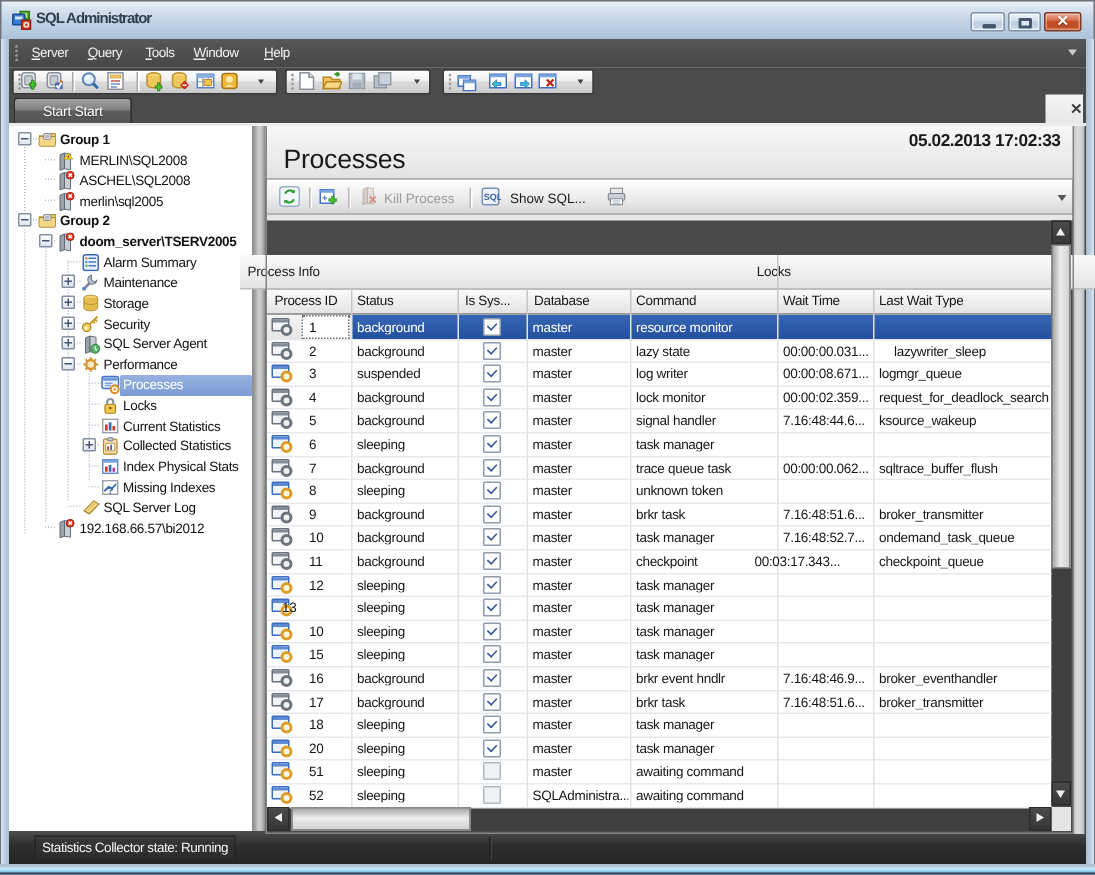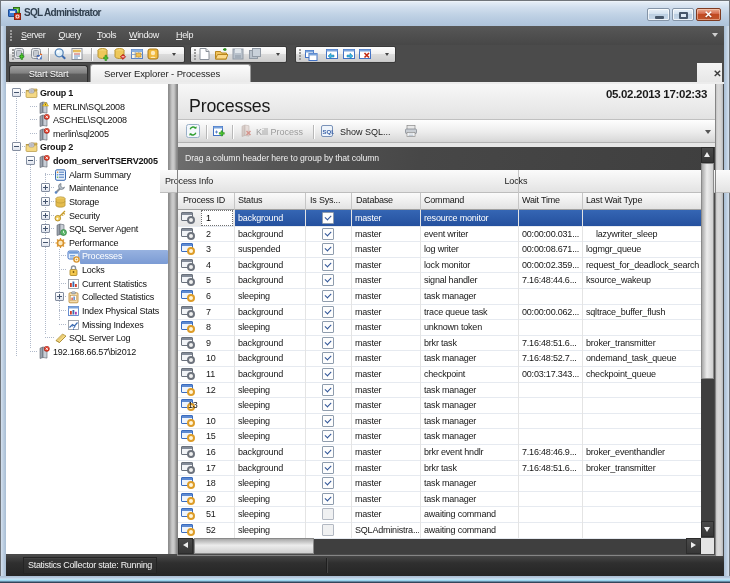--- a/index.html
+++ b/index.html
@@ -209,21 +209,20 @@
     </svg>
 <svg class="ab" style="left:358px;top:47px" width="14" height="14" viewBox="0 0 14 14">
       <rect x="1.5" y="2.5" width="11" height="9" fill="#fff" stroke="#4272c4"></rect>
       <rect x="1.5" y="2.5" width="11" height="2" fill="#7aa4dc"></rect>
       <path d="M6.5 6l4.5 4.5m0-4.5L6.5 10.5" stroke="#c22a12" stroke-width="1.6"></path>
     </svg>
 <div class="arr" style="left:385px;top:53px;border-left:2.5px solid transparent;border-right:2.5px solid transparent;border-top:3.5px solid #444"></div>
 <div class="ab tabrow"></div>
 <div class="ab" style="left:697px;top:63px;width:25px;height:19px;background:linear-gradient(180deg,#f4f4f4,#e7e7e7)"></div>
 <div class="tab1">Start Start</div>
-<div class="tab2">Server Explorer - Processes</div>
 <div class="ab tabx">✕</div>
 <div class="ab understrip"></div>
 <div class="ab main"></div>
 <div class="ab" style="left:716px;top:84px;width:7px;height:472px;background:linear-gradient(90deg,#c4c4c4 0,#dadada 2px,#d2d2d2 5px,#b2b6bc 7px)"></div>
 <div class="ab tree"></div>
 <div class="ab split"></div>
 <div class="tline" style="left:16px;top:98px;height:49px"></div>
 <div class="tline" style="left:16px;top:153px;height:203px"></div>
 <div class="tline" style="left:30px;top:159px;height:189px"></div>
 <div class="tline" style="left:45px;top:173px;height:161px"></div>
@@ -456,21 +455,20 @@
       <text x="2.5" y="9.5" font-size="6" font-weight="bold" fill="#3a62a8">SQL</text>
     </svg>
 <div class="ptxt" style="left:340px;top:127px;color:#1c1c1c">Show SQL...</div>
 <svg class="ab" style="left:404px;top:124px" width="14" height="14" viewBox="0 0 14 14">
       <rect x="3" y="1.5" width="8" height="4" fill="#e8e8e8" stroke="#8a8a8a" stroke-width=".7"></rect>
       <rect x="1.5" y="5" width="11" height="4.5" rx="1" fill="#c9ced4" stroke="#7a8088" stroke-width=".7"></rect>
       <rect x="3" y="8.5" width="8" height="4" fill="#fff" stroke="#8a8a8a" stroke-width=".7"></rect>
       <path d="M4.5 10h5M4.5 11.5h5" stroke="#9ab" stroke-width=".6"></path>
     </svg>
 <div class="arr" style="left:705px;top:130px;border-left:3px solid transparent;border-right:3px solid transparent;border-top:4px solid #555"></div>
-<div class="ab dragband">Drag a column header here to group by that column</div>
 <div class="ghdr" style="left:160px;top:170px;width:577px;height:23px;line-height:23px">
       <span style="position:absolute;left:5px">Process Info</span>
       <span style="position:absolute;left:344.5px">Locks</span>
     </div>
 <div class="vline" style="left:517.5px;top:170px;height:23px"></div>
 <div class="ghdr" style="left:178px;top:193px;width:523px;height:17px;line-height:17px;border-bottom:1px solid #a0a0a0"></div>
 <div class="cell" style="left:183px;top:195px;width:48px">Process ID</div>
 <div class="cell" style="left:238px;top:195px;width:64px">Status</div>
 <div class="cell" style="left:310px;top:195px;width:38px">Is Sys...</div>
 <div class="cell" style="left:356px;top:195px;width:60px">Database</div>
@@ -495,21 +493,21 @@
 <div class="cb on" style="left:322px;top:212px"></div>
 <div class="cell" style="left:355px;top:213px;width:64px;color:#fff">master</div>
 <div class="cell" style="left:424px;top:213px;width:92px;color:#fff">resource monitor</div>
 <div class="rowline" style="left:178px;top:241px;width:523px"></div>
 <div class="ricw" style="left:181px;top:228px"></div>
 <div class="ricg" style="left:187px;top:232px"></div>
 <div class="cell" style="left:206px;top:229px">2</div>
 <div class="cell" style="left:238px;top:229px;width:66px;color:#161616">background</div>
 <div class="cb on" style="left:322px;top:228px"></div>
 <div class="cell" style="left:355px;top:229px;width:64px;color:#161616">master</div>
-<div class="cell" style="left:424px;top:229px;width:92px;color:#161616">event writer</div>
+<div class="cell" style="left:424px;top:229px;width:92px;color:#161616">lazy state</div>
 <div class="cell" style="left:522px;top:229px;width:58px;color:#161616">00:00:00.031...</div>
 <div class="cell" style="left:596px;top:229px;width:128px;color:#161616">lazywriter_sleep</div>
 <div class="rowline" style="left:178px;top:257px;width:523px"></div>
 <div class="ricw bl" style="left:181px;top:243px"></div>
 <div class="ricg yl" style="left:187px;top:247px"></div>
 <div class="cell" style="left:206px;top:244px">3</div>
 <div class="cell" style="left:238px;top:244px;width:66px;color:#161616">suspended</div>
 <div class="cb on" style="left:322px;top:243px"></div>
 <div class="cell" style="left:355px;top:244px;width:64px;color:#161616">master</div>
 <div class="cell" style="left:424px;top:244px;width:92px;color:#161616">log writer</div>
@@ -582,21 +580,21 @@
 <div class="cell" style="left:522px;top:353px;width:58px;color:#161616">7.16:48:52.7...</div>
 <div class="cell" style="left:586px;top:353px;width:114px;color:#161616">ondemand_task_queue</div>
 <div class="rowline" style="left:178px;top:382px;width:523px"></div>
 <div class="ricw" style="left:181px;top:368px"></div>
 <div class="ricg" style="left:187px;top:372px"></div>
 <div class="cell" style="left:206px;top:369px">11</div>
 <div class="cell" style="left:238px;top:369px;width:66px;color:#161616">background</div>
 <div class="cb on" style="left:322px;top:368px"></div>
 <div class="cell" style="left:355px;top:369px;width:64px;color:#161616">master</div>
 <div class="cell" style="left:424px;top:369px;width:92px;color:#161616">checkpoint</div>
-<div class="cell" style="left:522px;top:369px;width:58px;color:#161616">00:03:17.343...</div>
+<div class="cell" style="left:503px;top:369px;width:58px;color:#161616">00:03:17.343...</div>
 <div class="cell" style="left:586px;top:369px;width:114px;color:#161616">checkpoint_queue</div>
 <div class="rowline" style="left:178px;top:397px;width:523px"></div>
 <div class="ricw bl" style="left:181px;top:384px"></div>
 <div class="ricg yl" style="left:187px;top:388px"></div>
 <div class="cell" style="left:206px;top:385px">12</div>
 <div class="cell" style="left:238px;top:385px;width:66px;color:#161616">sleeping</div>
 <div class="cb on" style="left:322px;top:384px"></div>
 <div class="cell" style="left:355px;top:385px;width:64px;color:#161616">master</div>
 <div class="cell" style="left:424px;top:385px;width:92px;color:#161616">task manager</div>
 <div class="rowline" style="left:178px;top:413px;width:523px"></div>

